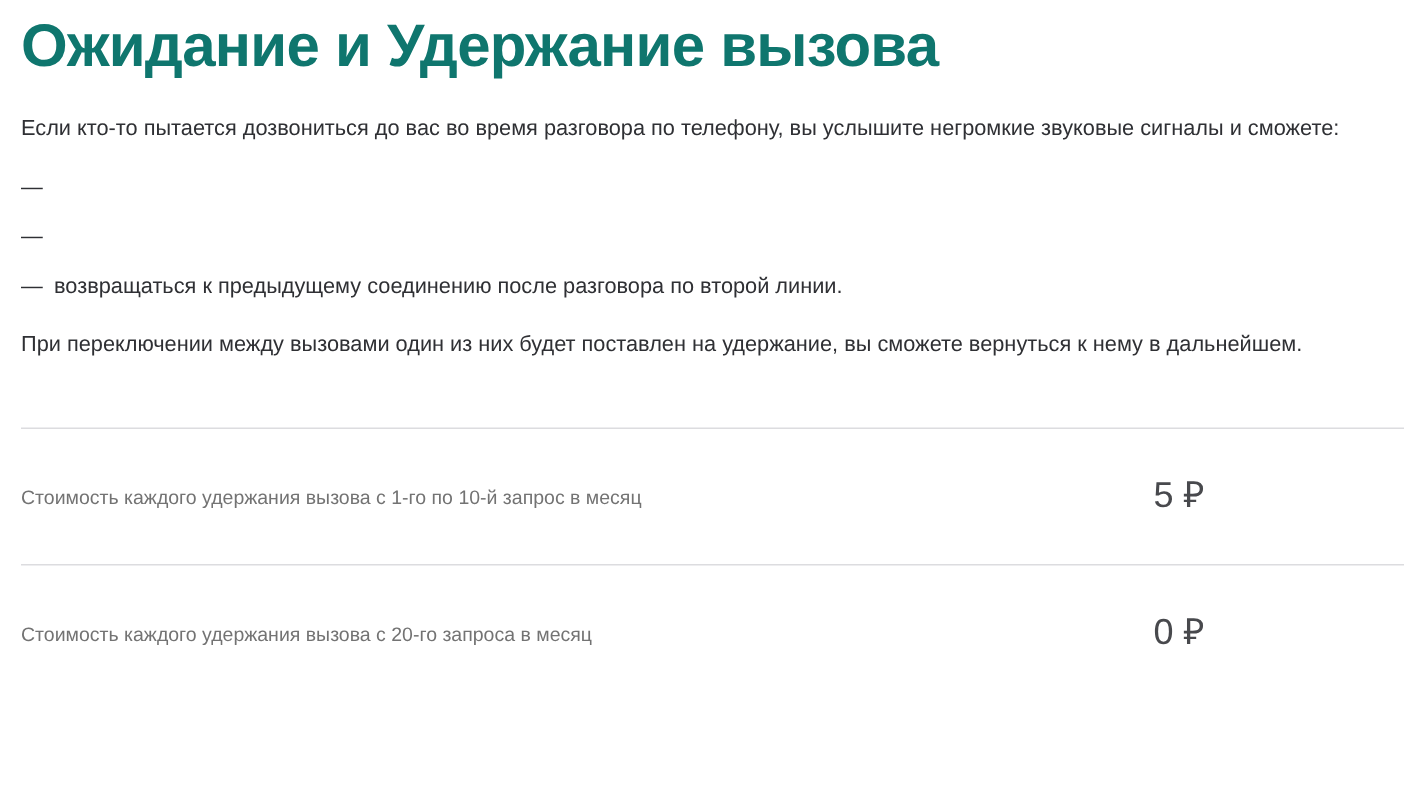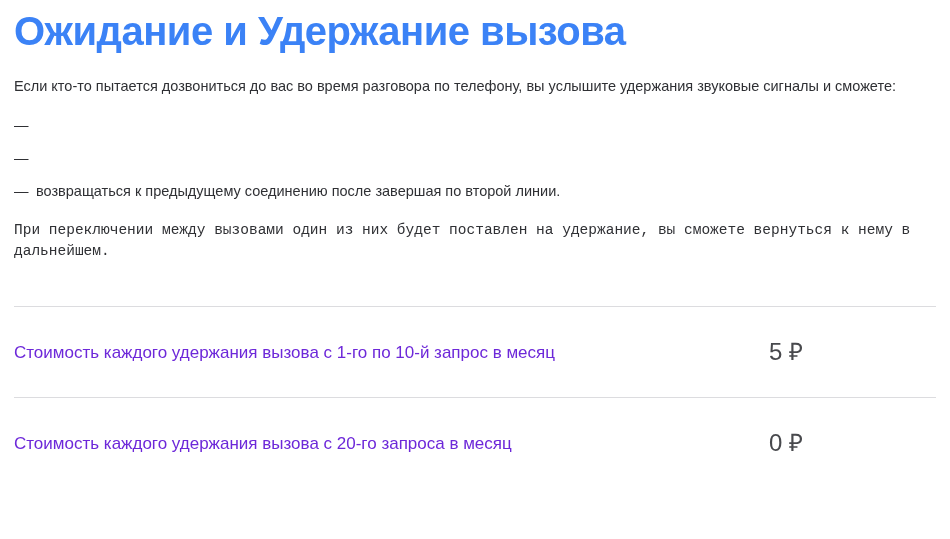--- a/index.html
+++ b/index.html
@@ -21,21 +21,21 @@
     box-sizing: border-box;
     padding: 0 14px 0 14px;
   }
   .title {
     margin: 0;
     padding-top: 8px;
     font-size: 40px;
     line-height: 46px;
     font-weight: 700;
     letter-spacing: -0.5px;
-    color: #3b82f6;
+    color: #0f766e;
   }
   .intro {
     margin-top: 26px;
     font-size: 14.5px;
     line-height: 21px;
     color: #2f3034;
     max-width: 920px;
   }
   .para {
     margin-top: 22px;
@@ -59,70 +59,69 @@
     width: 22px;
     flex: 0 0 22px;
     color: #2f3034;
   }
   .closing {
     margin-top: 18px;
     font-size: 14.5px;
     line-height: 21px;
     color: #2f3034;
     max-width: 920px;
-    font-family: Liberation Mono, monospace;
   }
   .price-table {
     margin-top: 44px;
   }
   .divider {
     height: 1px;
     background: #dcdcdf;
     width: 100%;
   }
   .price-row {
     display: flex;
     align-items: center;
     justify-content: space-between;
     height: 90px;
   }
   .price-label {
-    font-size: 17px;
+    font-size: 13px;
     line-height: 21px;
-    color: #6d28d9;
+    color: #737373;
   }
   .price-value {
     font-size: 24px;
     line-height: 28px;
     color: #48494d;
     font-weight: 400;
     white-space: nowrap;
     padding-right: 133px;
   }
 </style>
 </head>
 <body>
 
 <div class="page">
 
   <h1 class="title">Ожидание и Удержание вызова</h1>
 
 
-  <p class="para">Если кто-то пытается дозвониться до вас во время разговора по телефону, вы услышите удержания звуковые сигналы и сможете:</p>
+  <p class="para">Если кто-то пытается дозвониться до вас во время разговора по телефону, вы услышите негромкие звуковые сигналы и сможете:</p>
 
   <div class="bullets">
     <div class="bullet">
       <span class="dash">—</span>
     </div>
     <div class="bullet">
       <span class="dash">—</span>
     </div>
     <div class="bullet">
       <span class="dash">—</span>
-      <span>возвращаться к предыдущему соединению после завершая по второй линии.</span>
+      <span>возвращаться к предыдущему соединению после разговора по второй линии.</span>
     </div>
   </div>
 
   <p class="closing">При переключении между вызовами один из них будет поставлен на удержание, вы сможете вернуться к нему в дальнейшем.</p>
 
   <div class="price-table">
     <div class="divider"></div>
     <div class="price-row">
       <span class="price-label">Стоимость каждого удержания вызова с 1-го по 10-й запрос в месяц</span>
       <span class="price-value">5 ₽</span>

